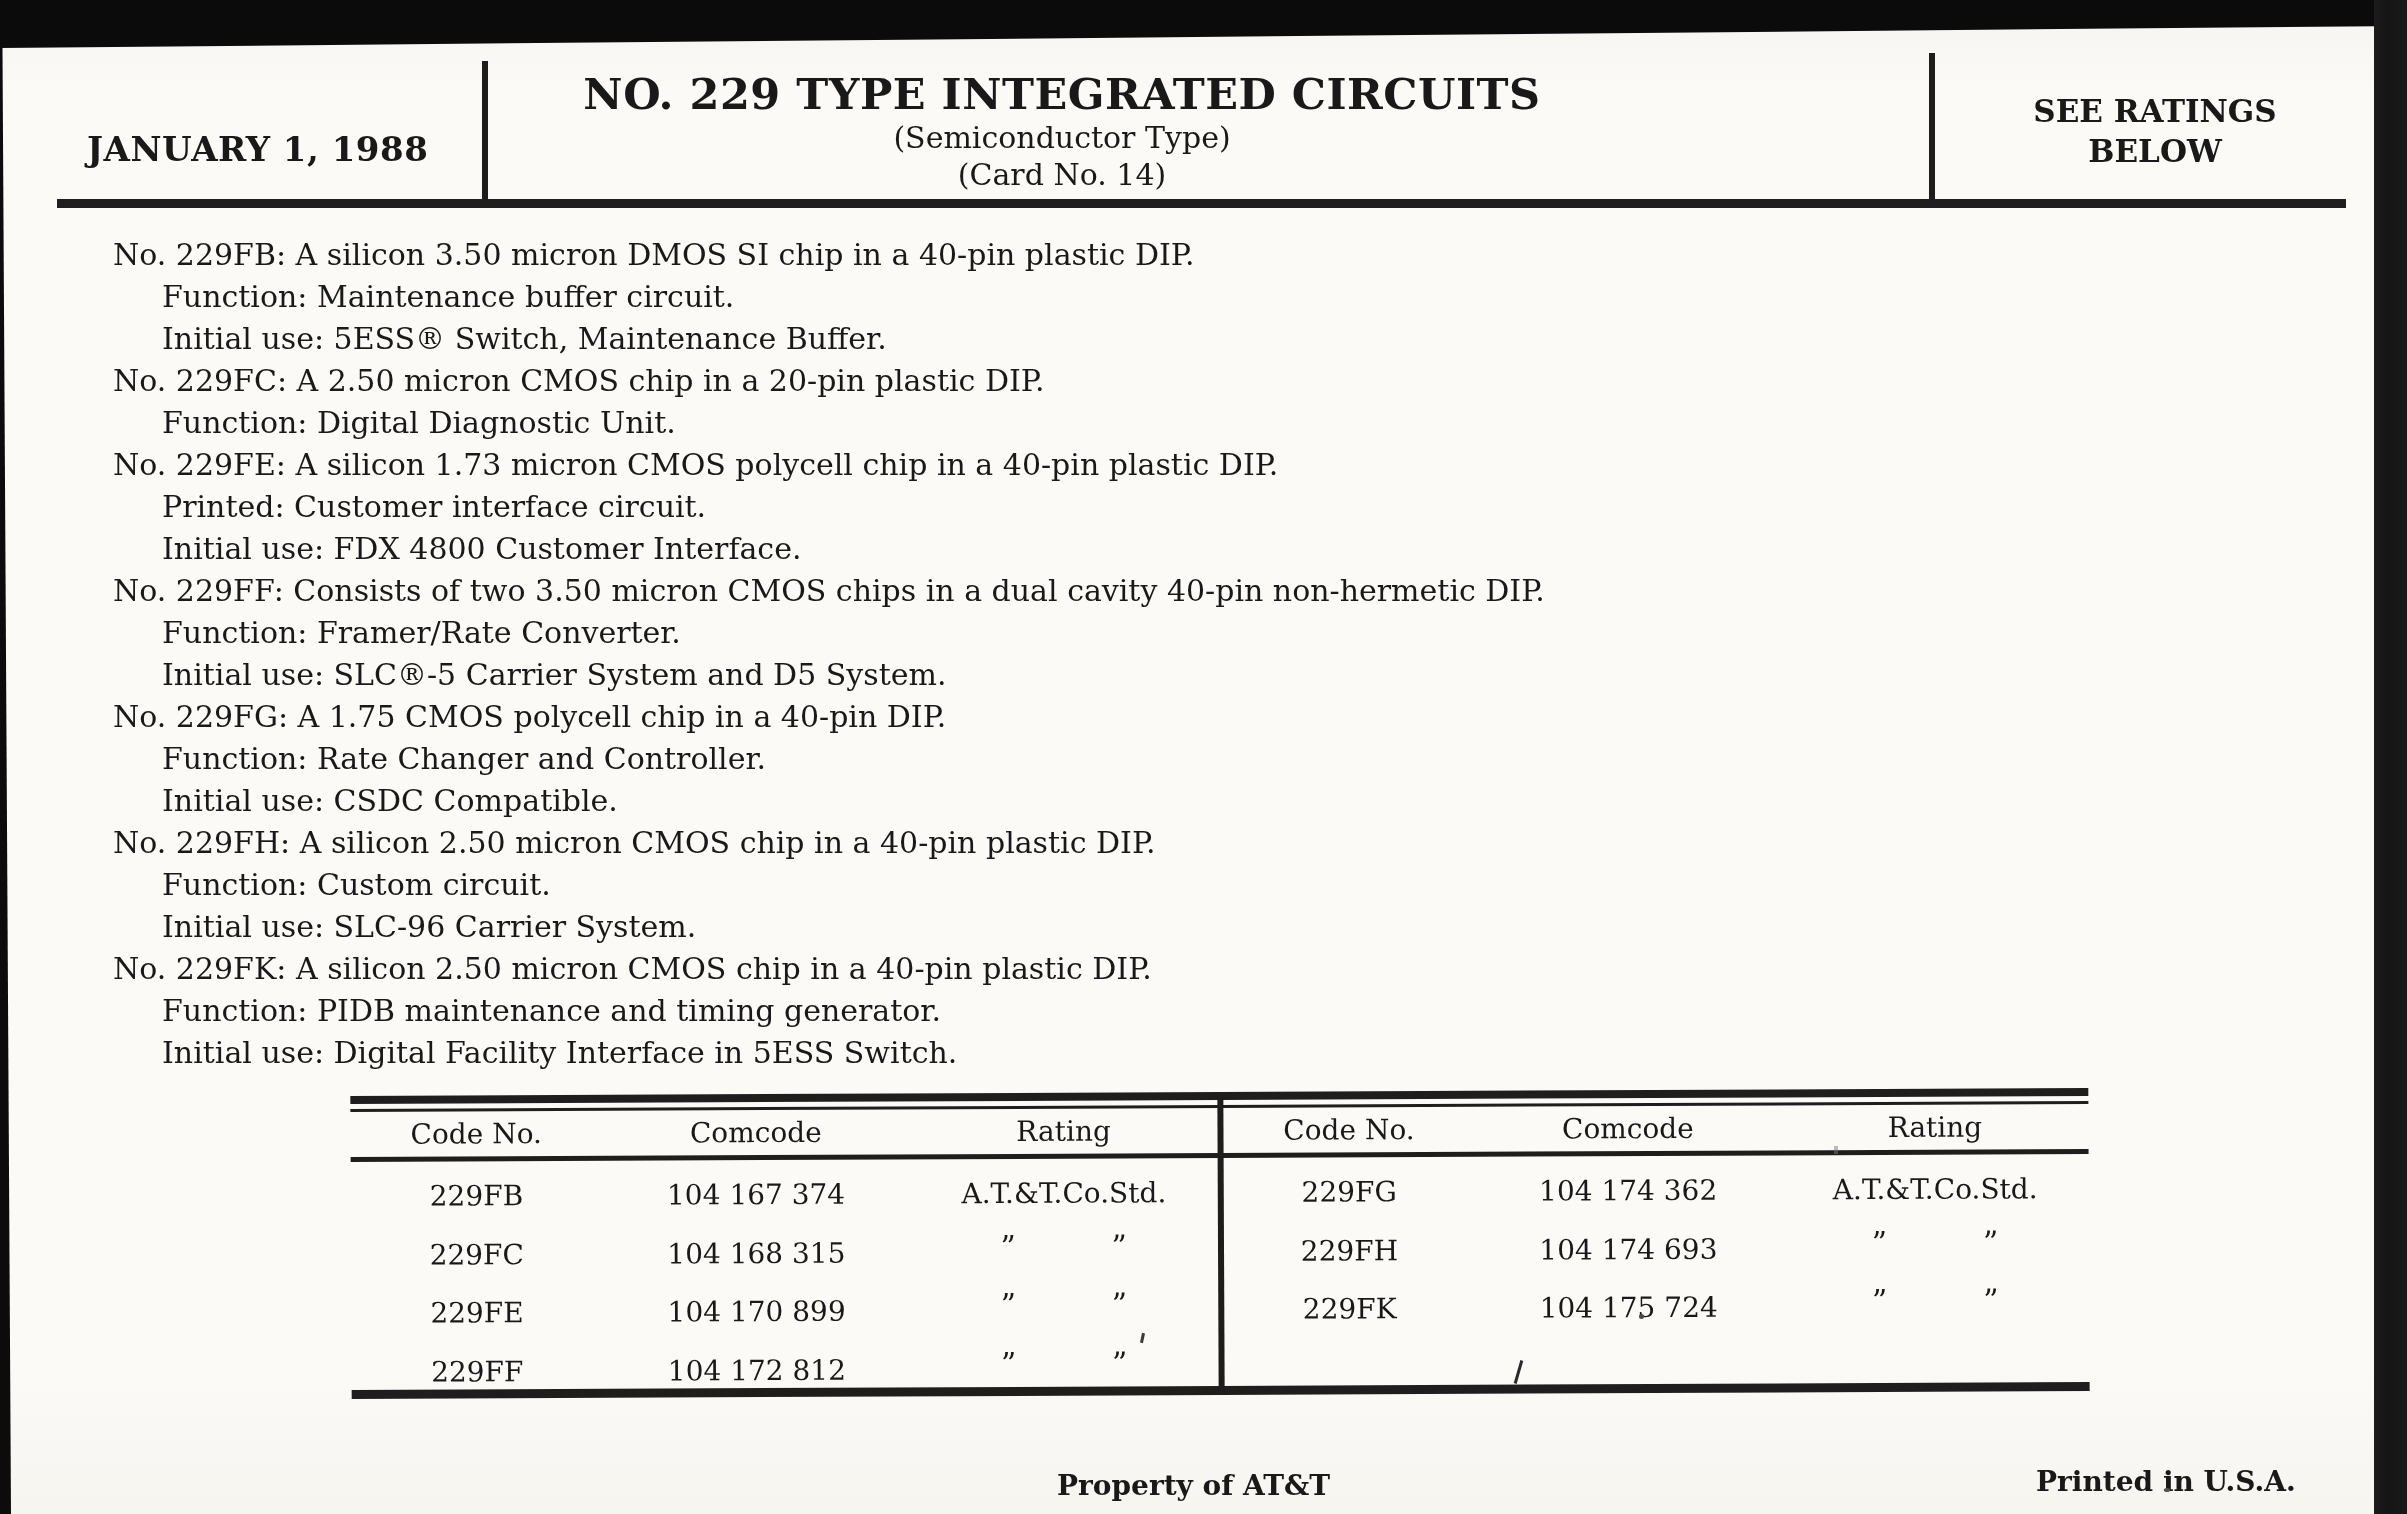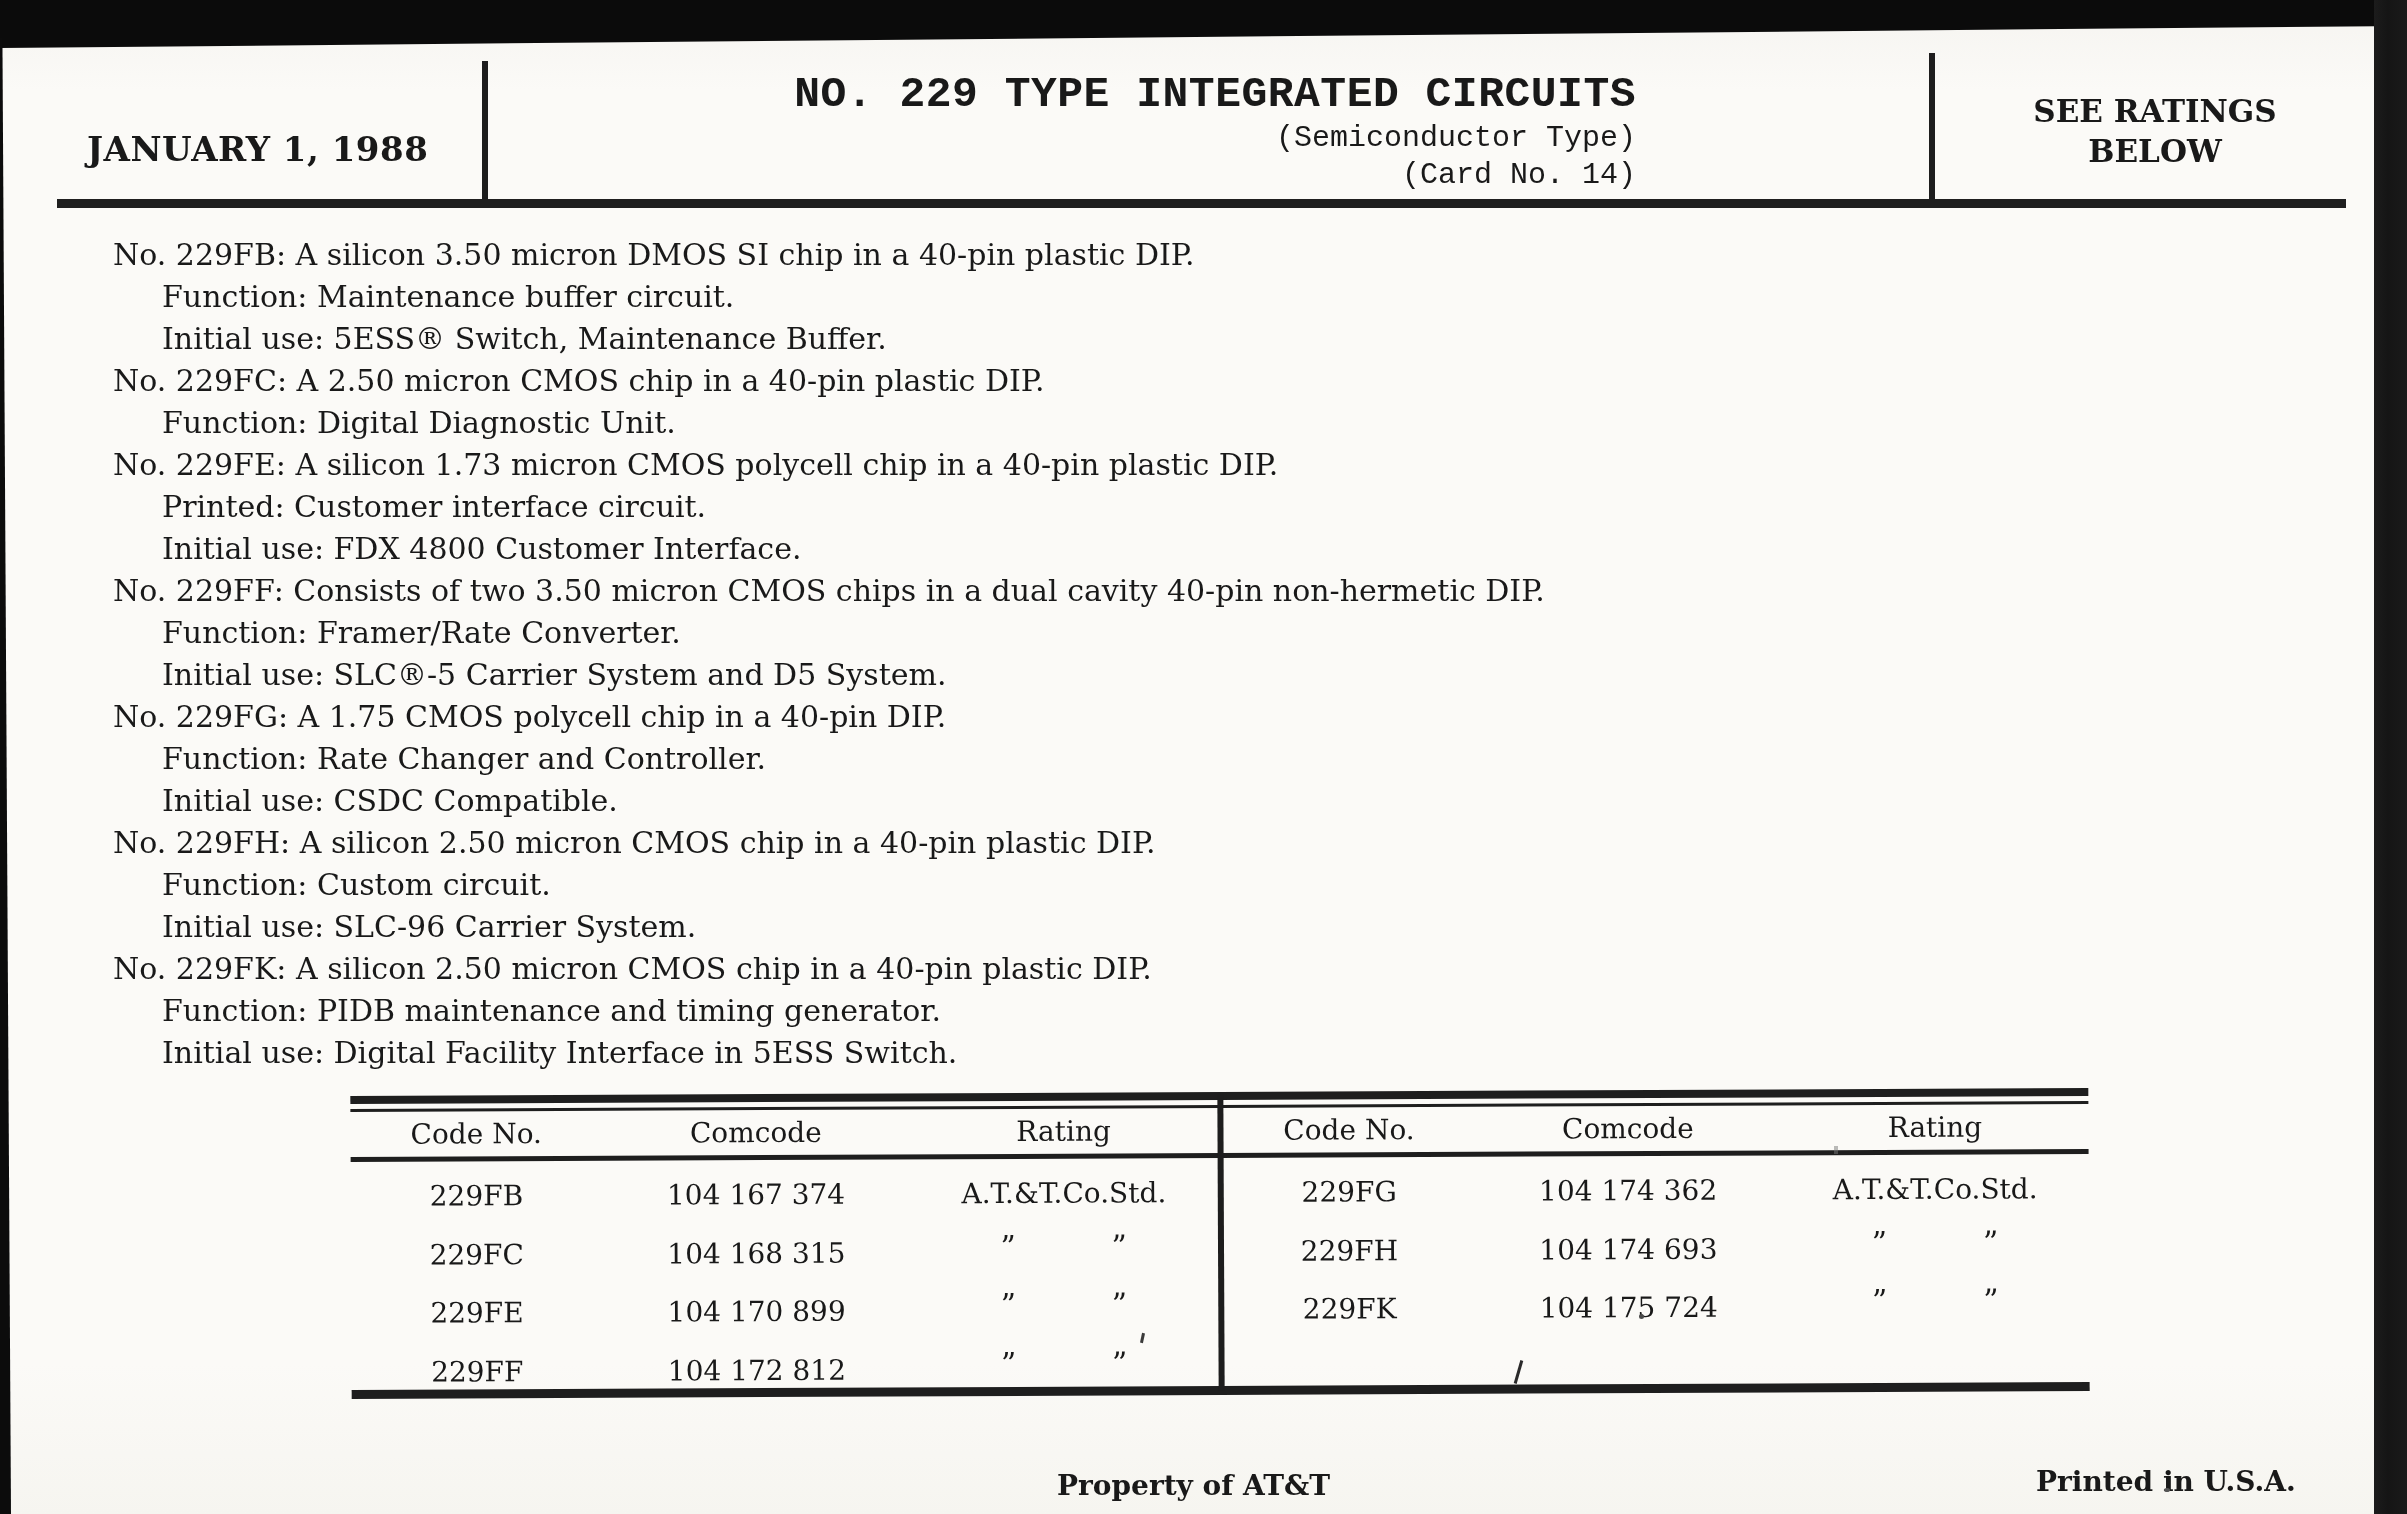--- a/index.html
+++ b/index.html
@@ -33,21 +33,21 @@
   
   .hdr-date {
     position: absolute; left: 87px; top: 129px; width: 396px;
     font-size: 34px; font-weight: bold; letter-spacing: 0.5px;
   }
   .hdr-divider { position: absolute; width: 6px; background: #1d1d1d; }
   .hdr-divider.d1 { left: 482px; top: 61px; height: 143px; }
   .hdr-divider.d2 { left: 1929px; top: 53px; height: 150px; }
   .hdr-title-block {
     position: absolute; left: 488px; top: 73px; width: 1148px;
-    text-align: right; line-height: 1.0; font-family: Liberation Mono, monospace;
+    text-align: center; line-height: 1.0;
   }
   .hdr-title { font-size: 43px; font-weight: bold; letter-spacing: 0.5px; }
   .hdr-sub { font-size: 30px; margin-top: 7px; }
   .hdr-ratings {
     position: absolute; left: 1935px; top: 91px; width: 440px;
     text-align: center; font-size: 31px; font-weight: bold; line-height: 40px;
   }
   .hdr-rule {
     position: absolute; left: 57px; top: 199px; width: 2289px; height: 9px;
     background: #1f1f1f;
@@ -120,21 +120,21 @@
     <div>SEE RATINGS</div>
     <div>BELOW</div>
   </div>
 
   <div class="hdr-rule"></div>
 
   <div class="body-block">
     <div class="bline L0">No. 229FB: A silicon 3.50 micron DMOS SI chip in a 40-pin plastic DIP.</div>
     <div class="bline L1">Function: Maintenance buffer circuit.</div>
     <div class="bline L1">Initial use: 5ESS® Switch, Maintenance Buffer.</div>
-    <div class="bline L0">No. 229FC: A 2.50 micron CMOS chip in a 40-pin plastic DIP.</div>
+    <div class="bline L0">No. 229FC: A 2.50 micron CMOS chip in a 20-pin plastic DIP.</div>
     <div class="bline L1">Function: Digital Diagnostic Unit.</div>
     <div class="bline L0">No. 229FE: A silicon 1.73 micron CMOS polycell chip in a 40-pin plastic DIP.</div>
     <div class="bline L1">Printed: Customer interface circuit.</div>
     <div class="bline L1">Initial use: FDX 4800 Customer Interface.</div>
     <div class="bline L0">No. 229FF: Consists of two 3.50 micron CMOS chips in a dual cavity 40-pin non-hermetic DIP.</div>
     <div class="bline L1">Function: Framer/Rate Converter.</div>
     <div class="bline L1">Initial use: SLC®-5 Carrier System and D5 System.</div>
     <div class="bline L0">No. 229FG: A 1.75 CMOS polycell chip in a 40-pin DIP.</div>
     <div class="bline L1">Function: Rate Changer and Controller.</div>
     <div class="bline L1">Initial use: CSDC Compatible.</div>

